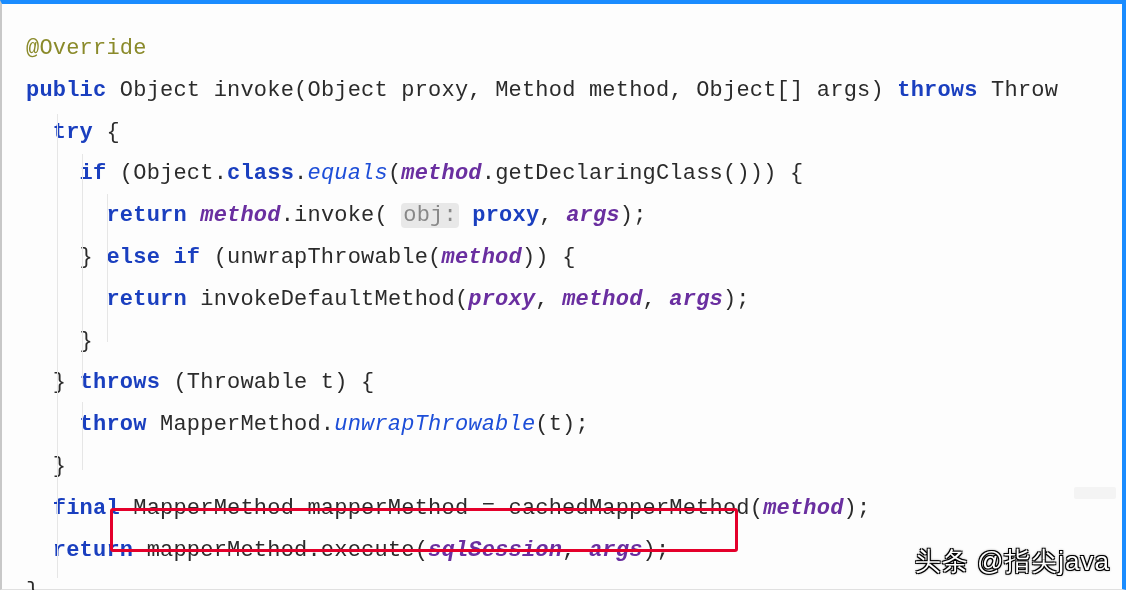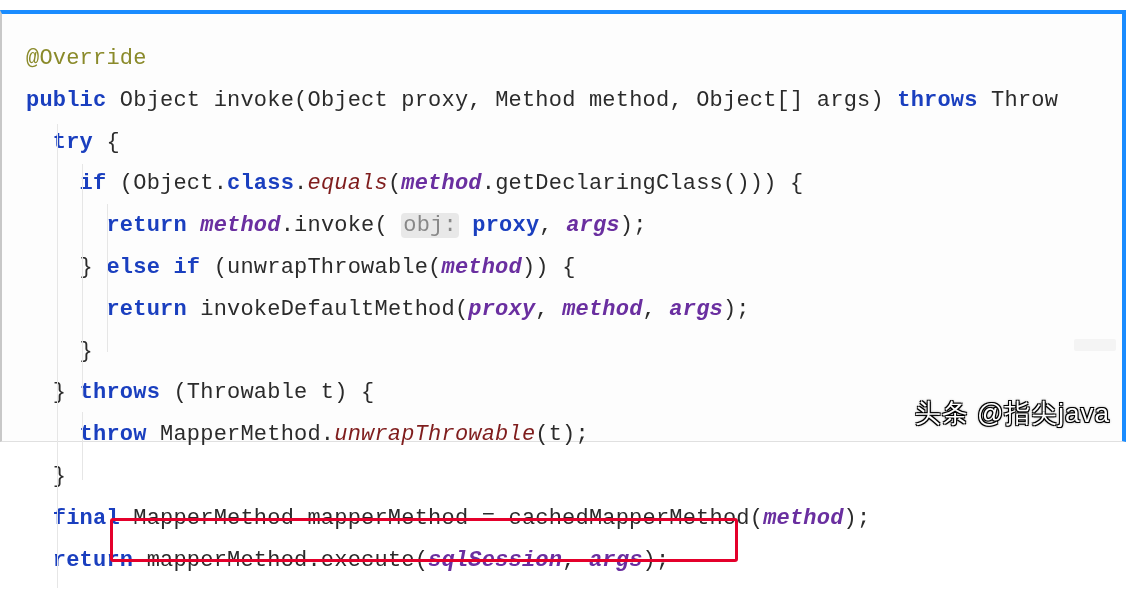--- a/index.html
+++ b/index.html
@@ -8,41 +8,40 @@
     width: 1126px;
     height: 590px;
     overflow: hidden;
     background: #fff;
     font-family: "Courier New", Consolas, monospace;
   }
   .frame {
     position: relative;
     box-sizing: border-box;
     width: 1126px;
-    height: 432px;
+    height: 590px;
     border-top: 4px solid #1a8cff;
     border-right: 4px solid #1a8cff;
     border-left: 2px solid #c8c8c8;
     border-bottom: 1px solid #e0e0e0;
     background: #fdfdfd;
-    margin-top: 10px;
   }
   .code-area {
     padding: 24px 0 0 24px;
     font-size: 22px;
     line-height: 1.9;
     white-space: pre;
     color: #2b2b2b;
     font-weight: 500;
     letter-spacing: 0.2px;
   }
   .anno   { color: #8a8a2a; }          
   .kw     { color: #1a3fbf; font-weight: bold; }
   .param  { color: #6a2fa0; font-weight: bold; font-style: italic; }
-  .mname  { font-style: italic; color: #7f1d1d; }
+  .mname  { font-style: italic; color: #1d4ed8; }
   .hint   { background: #e8e8e8; border-radius: 4px; padding: 0 2px; color:#888; }
 
   .guide {
     position: absolute;
     top: 0;
     bottom: 0;
     width: 1px;
     background: #e6e6e6;
   }
   .g1 { left: 55px;  top: 110px; height: 464px; }

